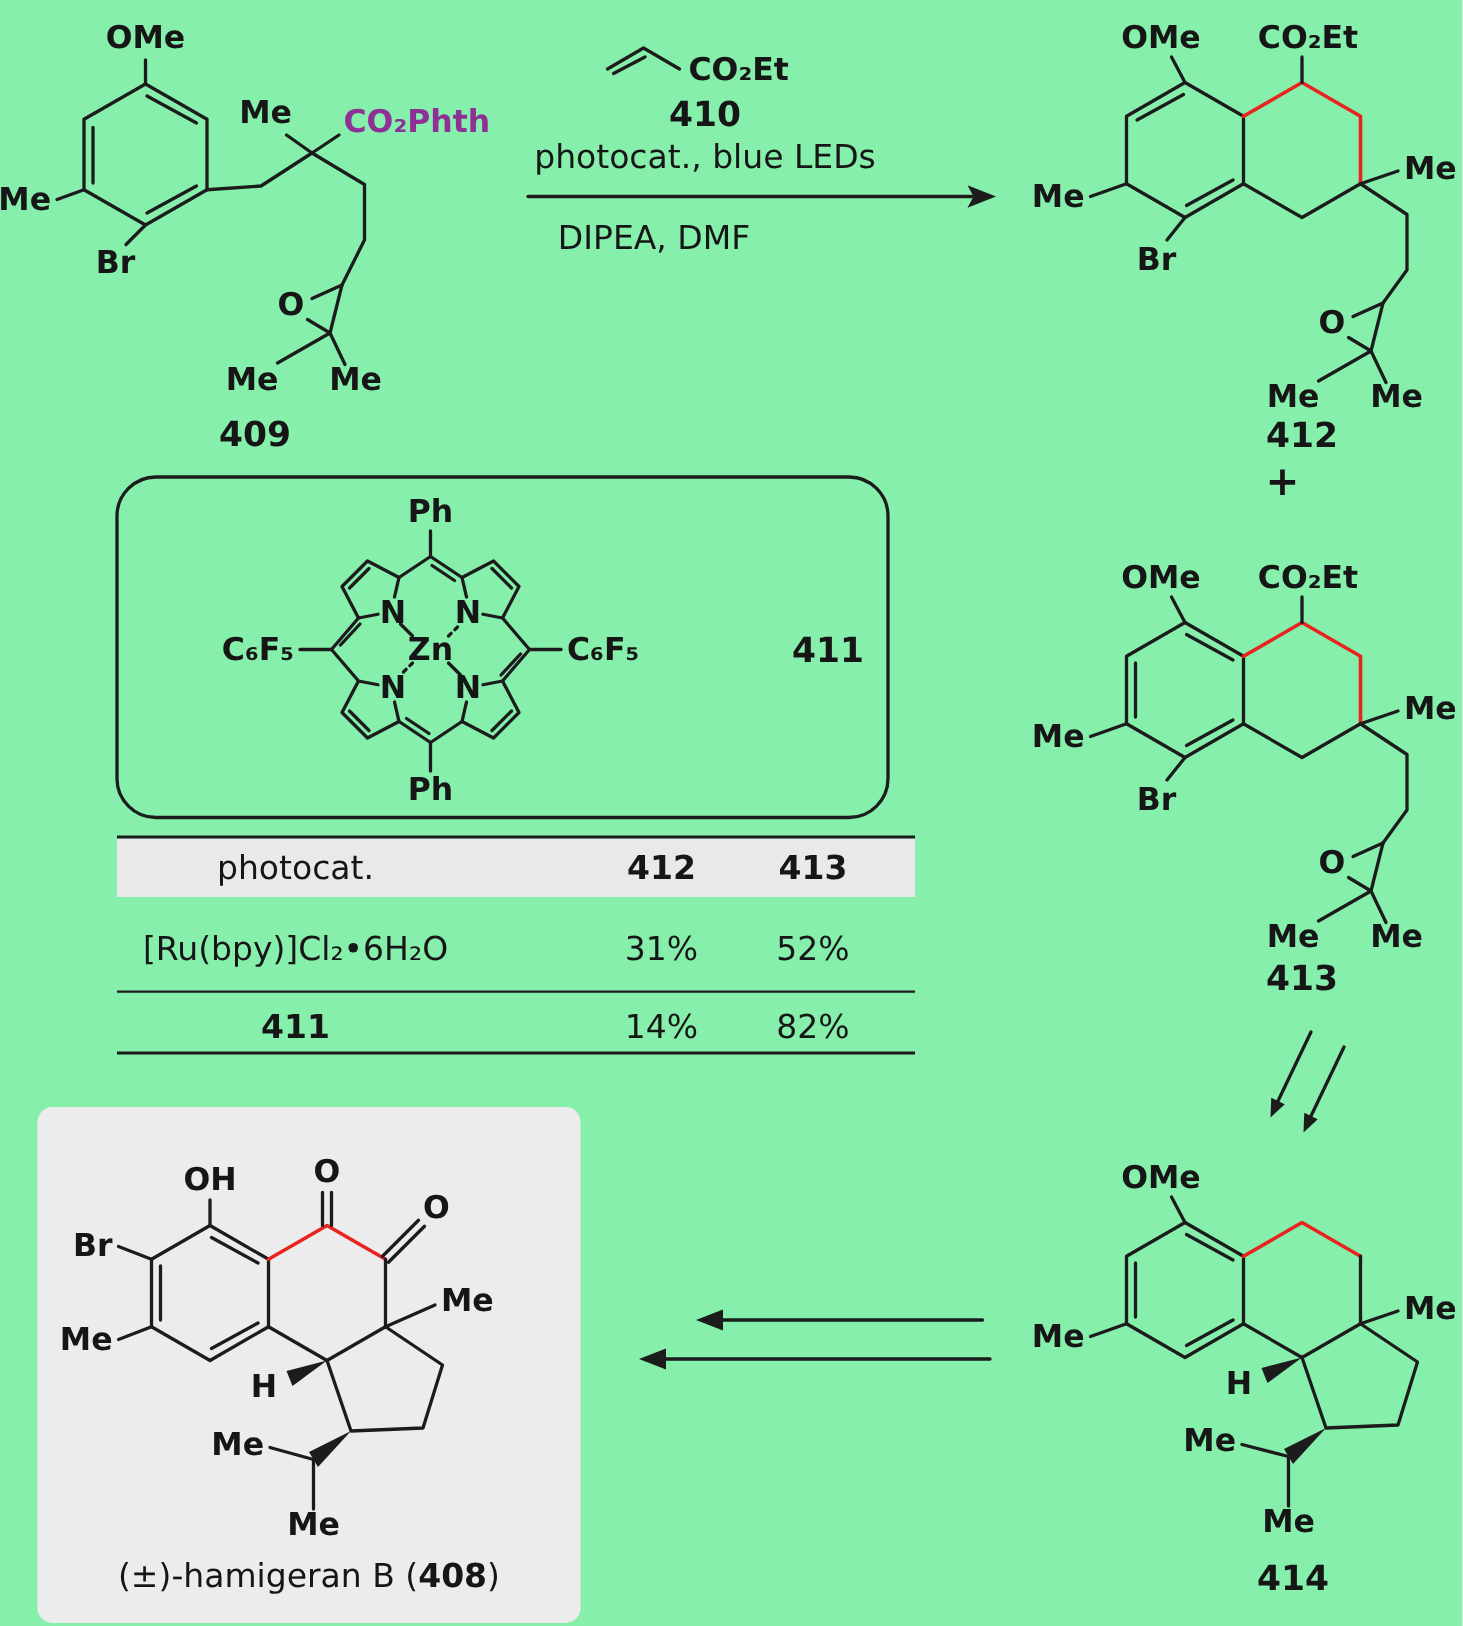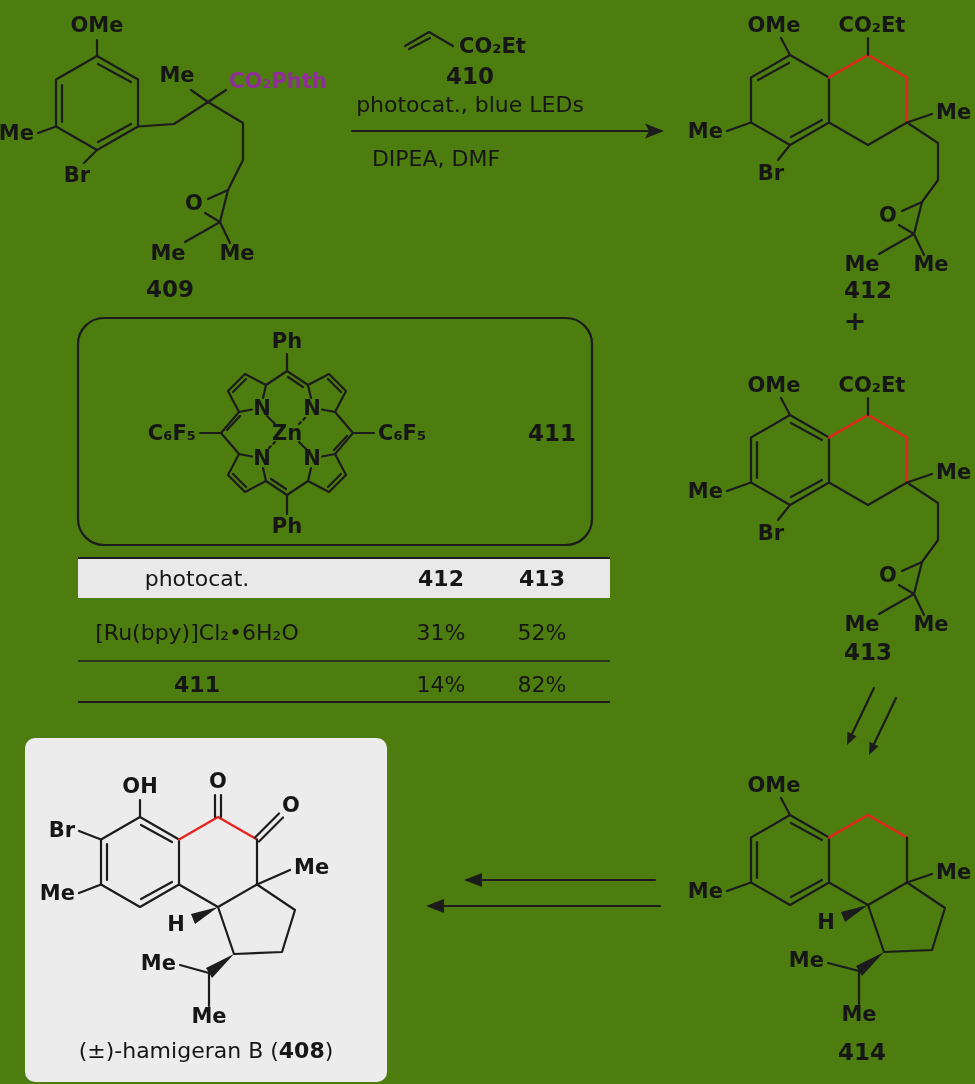--- a/index.html
+++ b/index.html
@@ -1,16 +1,16 @@
 <!DOCTYPE html>
 <html><head>
 <meta charset="utf-8">
 <style>
   html,body { margin:0; padding:0; background:#ffffff; }
-  .page { width:975px; height:1084px; position:relative; background:#4d7c0f; }
+  .page { width:975px; height:1084px; position:relative; background:#86efac; }
   svg text { font-family:"DejaVu Sans", sans-serif; fill:#161616; }
   .bond { fill:none; stroke:#1c1c1c; stroke-width:2.2; stroke-linecap:round; stroke-linejoin:round; }
   .bond-new { fill:none; stroke:#e8241f; stroke-width:2.4; stroke-linecap:round; stroke-linejoin:round; }
   .dash { stroke-dasharray:2.5,3.5; }
   .wedge { fill:#1c1c1c; stroke:none; }
   .head { fill:#1c1c1c; stroke:none; }
   .frame { fill:none; stroke:#1c1c1c; stroke-width:2.2; }
   .atom { font-size:21px; font-weight:bold; }
   .purple { fill:#8e3096; }
   .num { font-size:23px; font-weight:bold; }

